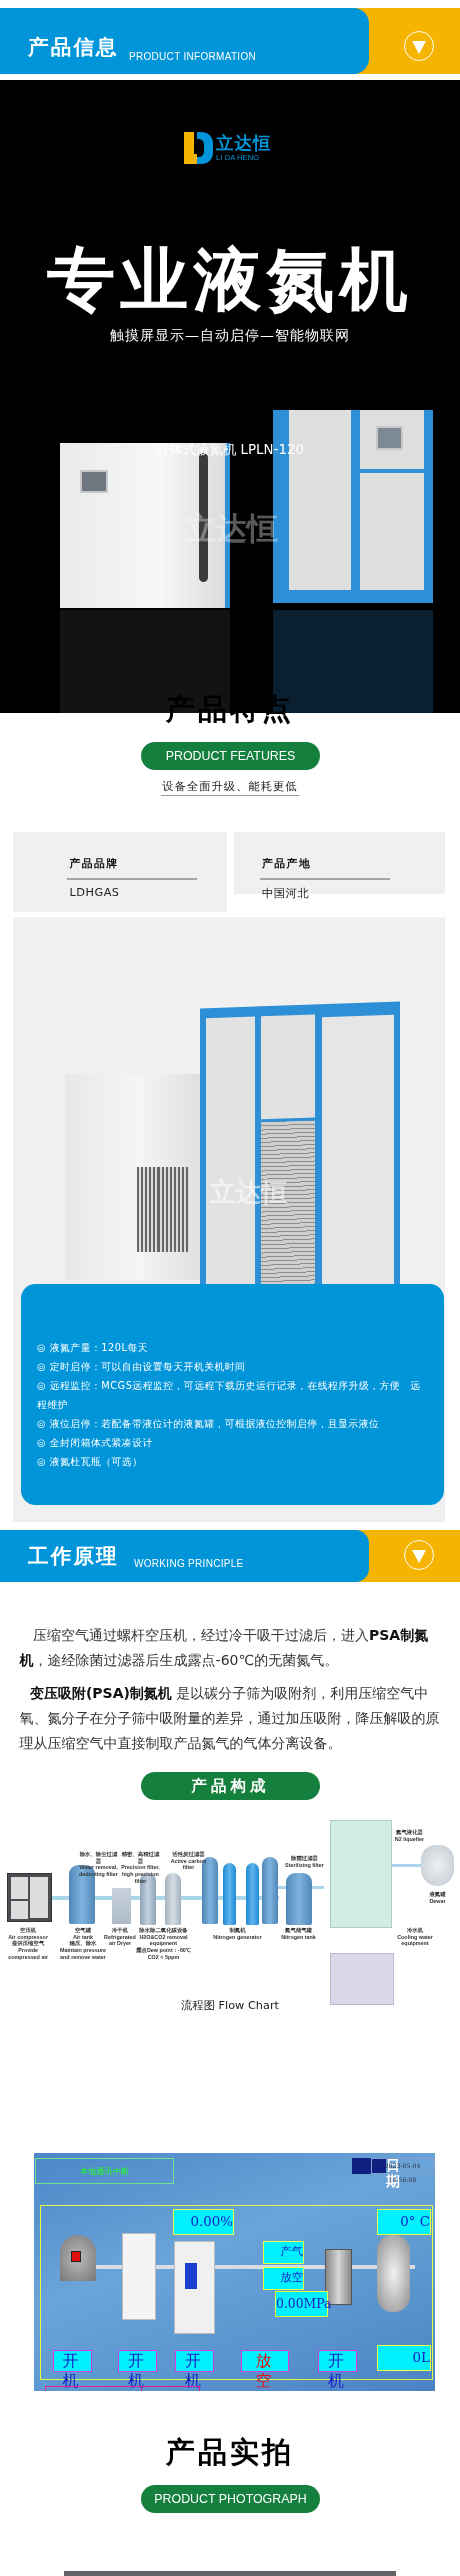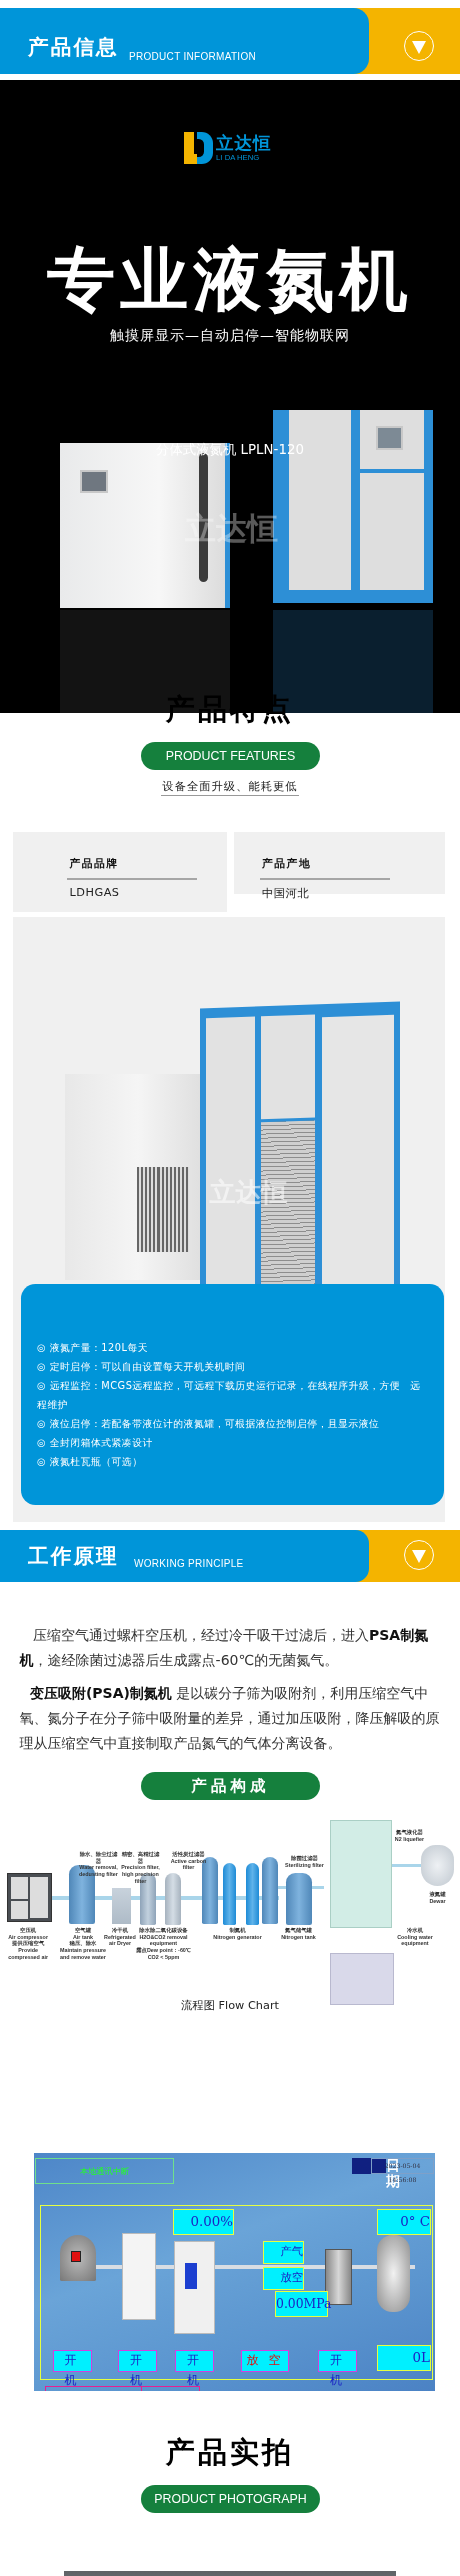--- a/index.html
+++ b/index.html
@@ -58,21 +58,21 @@
   
   .flow { position: absolute; left: 0; top: 1824px; width: 460px; height: 149px; }
   .flow .lbl { position: absolute; text-align: center; font-size: 5.4px; font-weight: bold; color: #333; line-height: 6.7px; font-family: "Liberation Sans", sans-serif; }
   .tank { position: absolute; background: linear-gradient(90deg,#4f87b8,#7fb3de 50%,#4f87b8); border-radius: 9.3px 9.3px 2.1px 2.1px; }
   .pipe { position: absolute; background: #a9d5ea; }
 
   
   .hmi { position: absolute; left: 34px; top: 2128px; width: 401px; height: 238px; background: linear-gradient(160deg,#4d86c8 0%,#6aa4d8 40%,#5b95cf 70%,#4b82c4 100%); overflow: hidden; margin-top: 25px; }
   .hmi .b { position: absolute; font-family: "DejaVu Serif", serif; }
   .hmi .cyanbox { position: absolute; background: #00f0ff; border: 1px solid #e6ff40; color: #1b24c4; text-align: right; font-family: "DejaVu Serif", serif; }
-  .hmi .onbtn { position: absolute; background: #00f0ff; border: 1px solid #d43ee0; color: #1b24c4; text-align: center; font-family: "DejaVu Serif", serif; font-size: 12px; line-height: 16.5px; letter-spacing: 3.1px; }
+  .hmi .onbtn { position: absolute; background: #00f0ff; border: 1px solid #d43ee0; color: #1b24c4; text-align: center; font-family: "DejaVu Serif", serif; font-size: 16px; line-height: 16.5px; letter-spacing: 3.1px; }
   .hmi table { position: absolute; border-collapse: collapse; }
   .hmi td { border: 1px solid #e62090; color: #22ff22; font-family: "DejaVu Serif", serif; font-size: 11.3px; font-weight: bold; text-align: center; }
 
   .photo { position: absolute; left: 64px; width: 332px; overflow: hidden; }
 
   .foot { position: absolute; left: 0; width: 460px; text-align: center; font-size: 7.7px; color: #333; }
 
   .watermark { position: absolute; color: rgba(255,255,255,0.35); font-weight: bold; }
 </style>
 </head>

